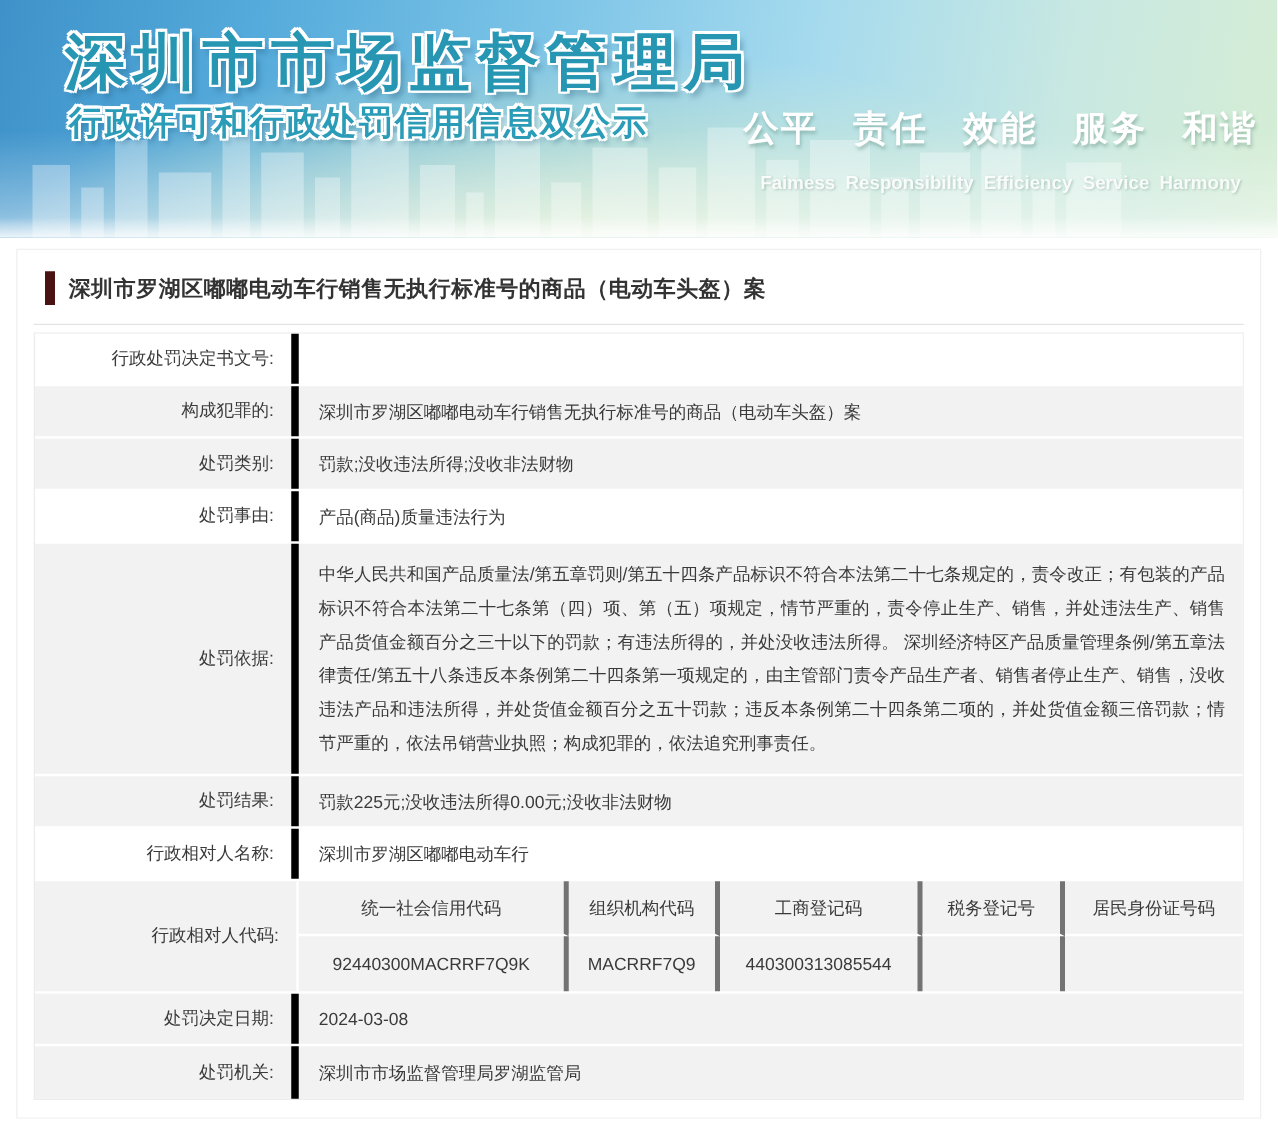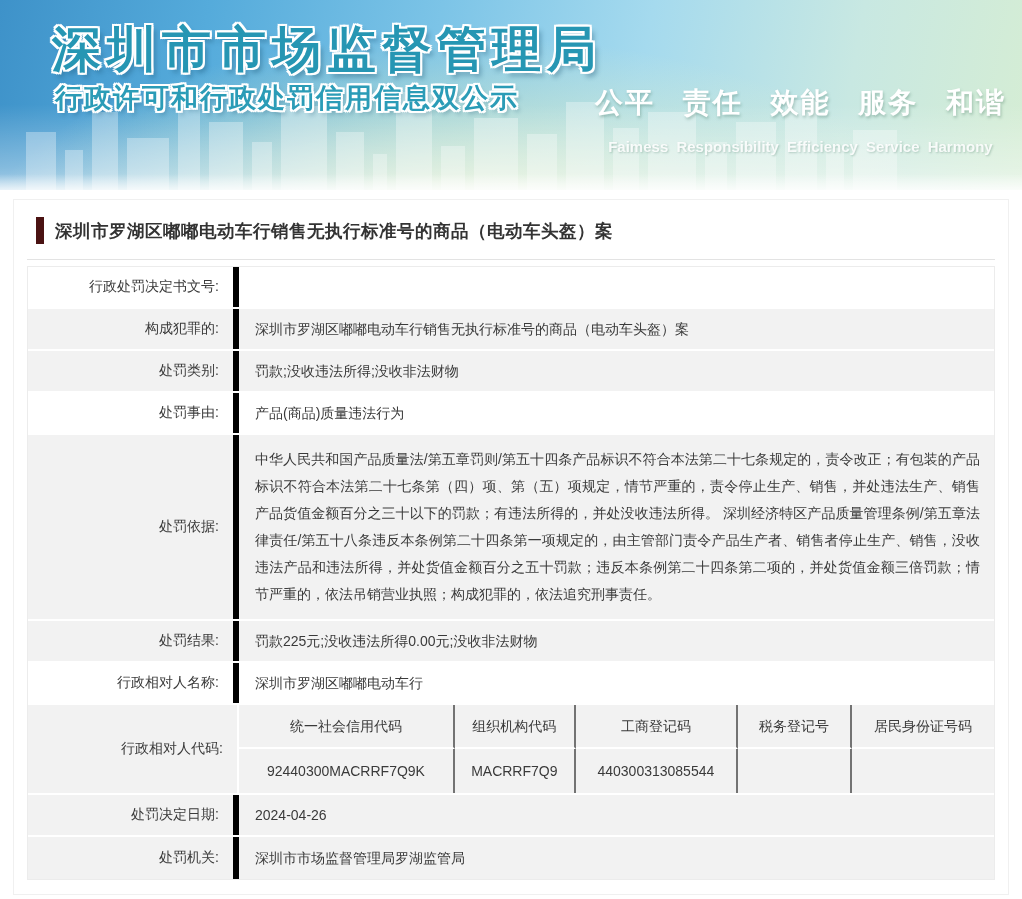--- a/index.html
+++ b/index.html
@@ -163,21 +163,21 @@
   .row.codes-row .cell-value { padding: 0; display: block; }
 
   .subtable { width: 100%; }
   .srow { display: flex; }
   .scell {
     min-height: 44px;
     display: flex;
     align-items: center;
     justify-content: center;
     text-align: center;
-    border-right: 2px solid #737373;
+    border-right: 4px solid #737373;
     padding: 4px 6px;
   }
   .scell:last-child { border-right: none; }
   .srow.shead .scell { border-bottom: 2px solid #ffffff; }
 </style>
 </head>
 <body>
 
 <div class="banner">
   <div class="skyline" id="skyline">
@@ -262,20 +262,20 @@
               <div class="scell" style="flex: 0 0 16%; width: 16%;">MACRRF7Q9</div>
               <div class="scell" style="flex: 0 0 21.5%; width: 21.5%;">440300313085544</div>
               <div class="scell" style="flex: 0 0 15.1%; width: 15.1%;"></div>
               <div class="scell" style="flex: 0 0 18.8%; width: 18.8%;"></div>
             </div>
           </div>
         </div>
       </div>
       <div class="row shaded">
         <div class="cell-label">处罚决定日期:</div>
-        <div class="cell-value">2024-04-26</div>
+        <div class="cell-value">2024-03-08</div>
       </div>
       <div class="row shaded">
         <div class="cell-label">处罚机关:</div>
         <div class="cell-value">深圳市市场监督管理局罗湖监管局</div>
       </div>
     </div>
 </div>
 
 </body></html>

